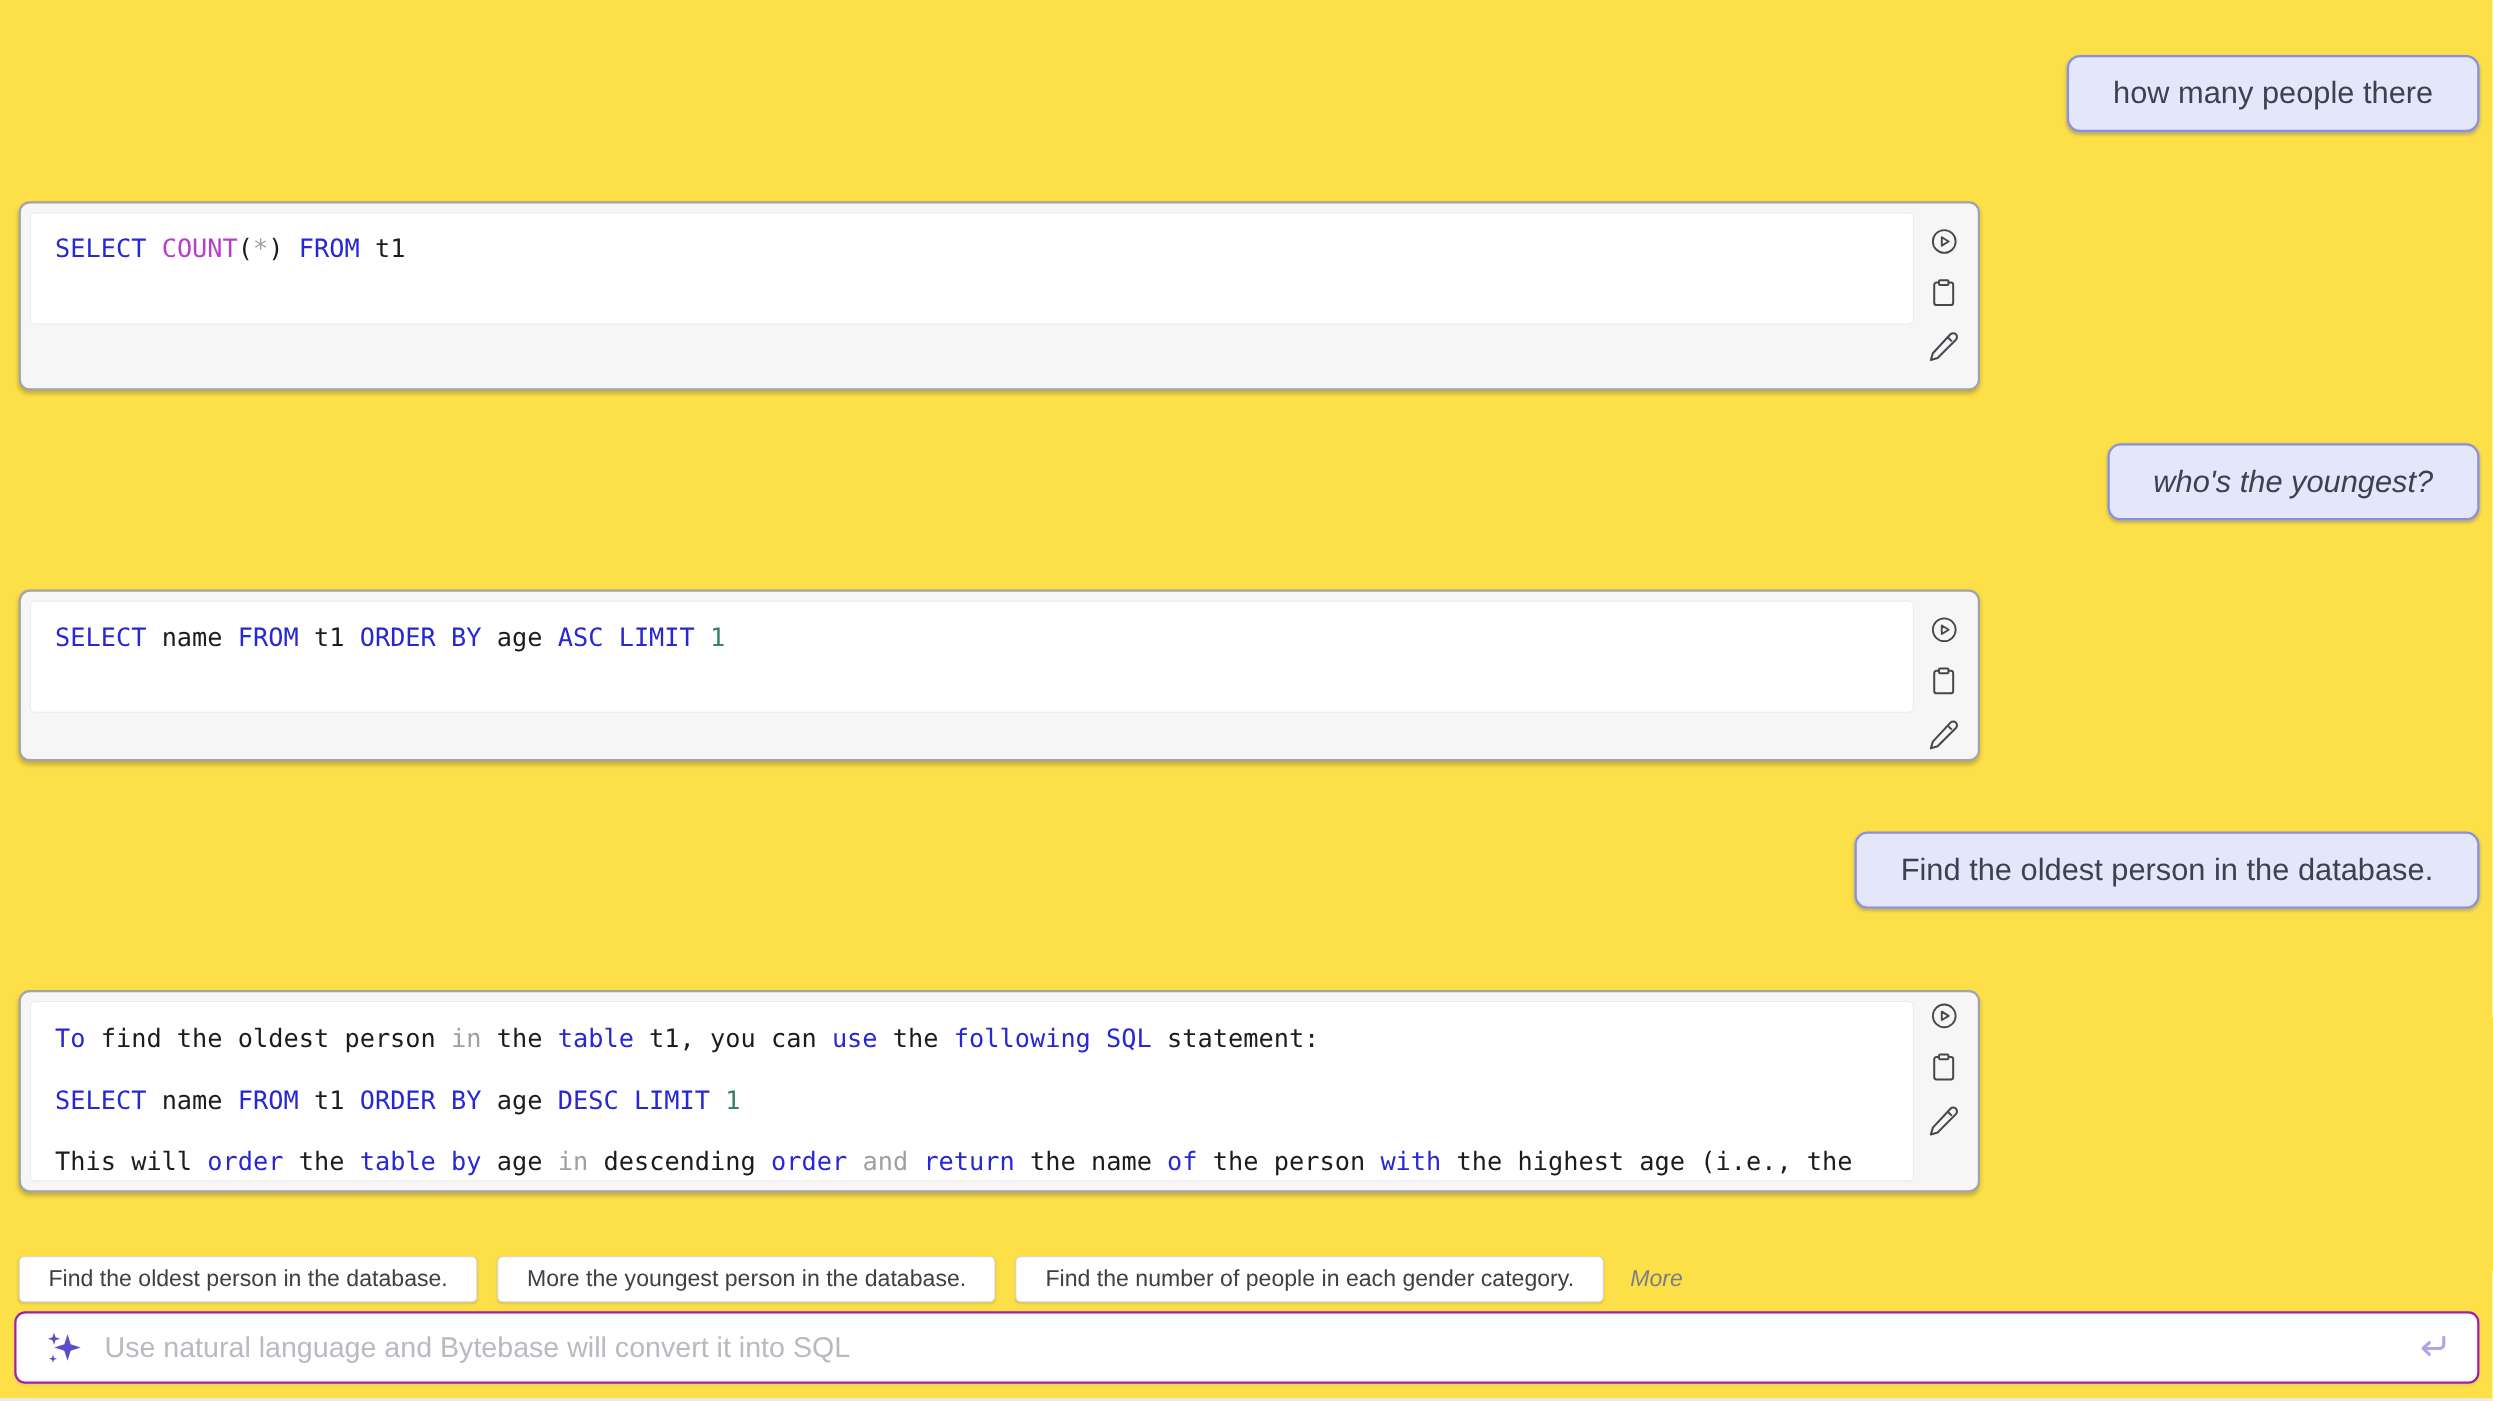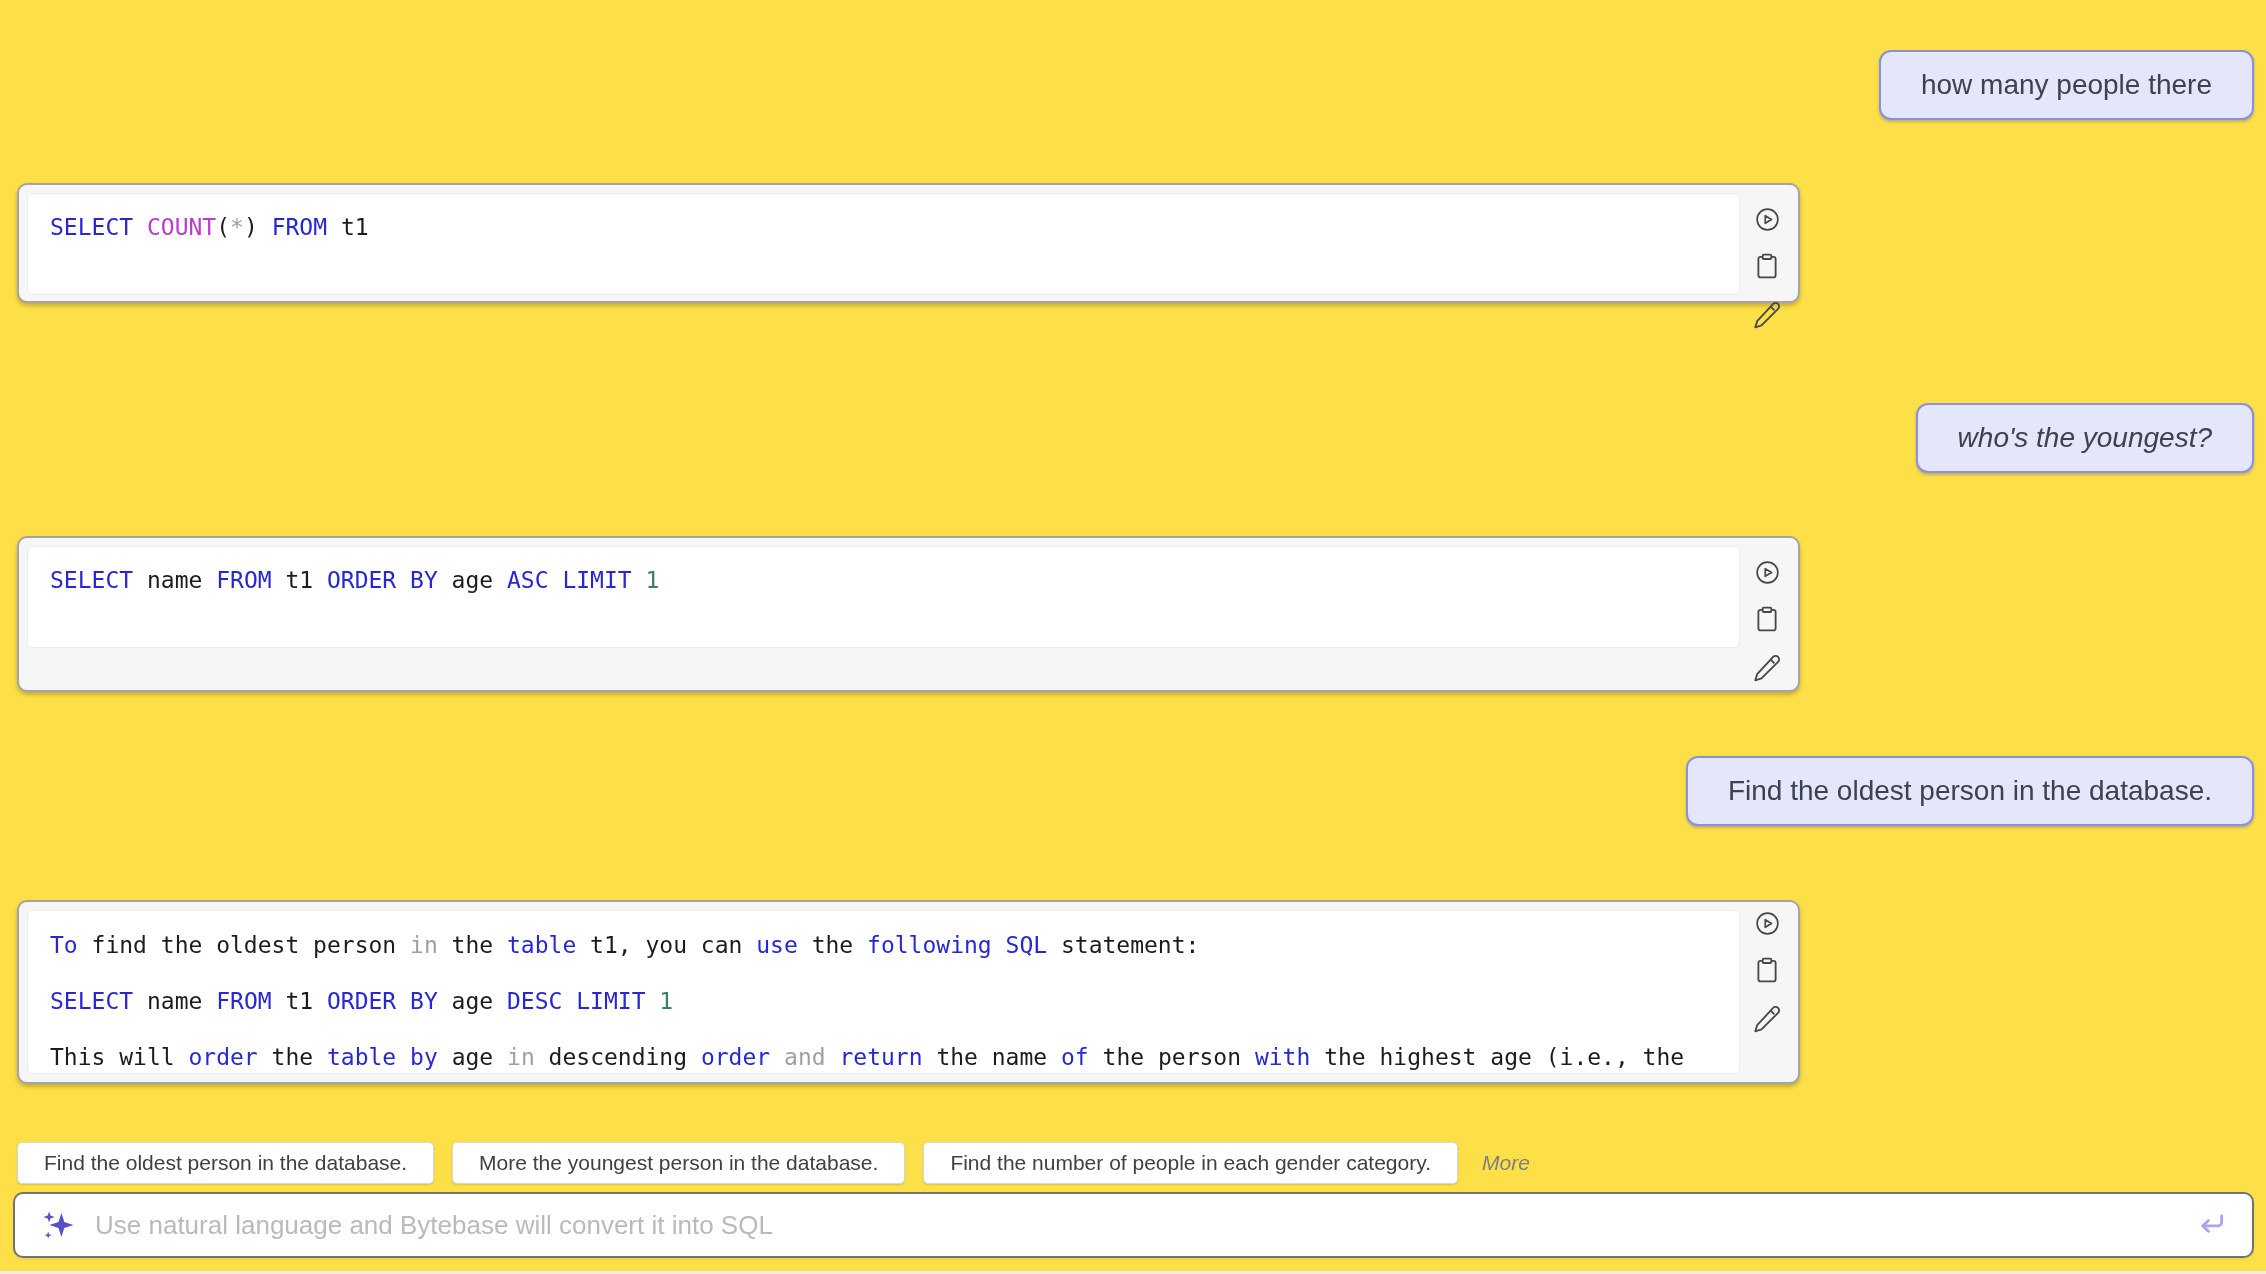--- a/index.html
+++ b/index.html
@@ -19,21 +19,21 @@
   .bubble-1{top:50px;}
   .bubble-2{top:403px;font-style:italic;}
   .bubble-3{top:756px;}
   
   .sql-block{
     position:absolute;left:17px;width:1783px;
     background:#f6f6f7;border:2px solid #a3a3a9;border-radius:10px;
     box-shadow:0 3px 4px rgba(0,0,0,.22);
     box-sizing:border-box;
   }
-  .block-1{top:183px;height:120px;}
+  .block-1{top:183px;height:172px;}
   .block-2{top:536px;height:156px;}
   .block-3{top:900px;height:184px;}
   .code-area{
     position:absolute;left:8px;top:8px;right:58px;
     background:#ffffff;border:1px solid #ececee;border-radius:5px;
     overflow:hidden;
   }
   .block-1 .code-area,.block-2 .code-area{height:100px;}
   .block-3 .code-area{bottom:8px;}
   .code-area pre{
@@ -71,21 +71,21 @@
     font-size:21px;color:#3d4046;padding:0 26px;
     white-space:nowrap;cursor:pointer;
   }
   .more-link{
     font-size:21px;color:#7b7e86;background:none;border:none;
     padding:0 6px;cursor:pointer;font-family:"Liberation Sans",sans-serif;font-style:italic;
   }
   
   .composer{
     position:absolute;left:13px;right:12px;top:1192px;height:66px;
-    border:2px solid #737373;border-radius:10px;box-sizing:border-box;
+    border:2px solid #a21caf;border-radius:10px;box-sizing:border-box;
     display:flex;align-items:center;padding:0 24px;gap:16px;
     background:#ffffff;box-shadow:0 2px 2px rgba(0,0,0,.06);
   }
   .composer input{
     flex:1;border:none;outline:none;background:transparent;
     font-family:"Liberation Sans",sans-serif;font-size:26px;color:#3d4046;
   }
   .composer input::placeholder{color:#b7bac0;opacity:1;}
   .sparkle{color:var(--accent);line-height:0;}
   .enter-btn{background:none;border:none;padding:0;cursor:pointer;color:#aba6ec;line-height:0;}

